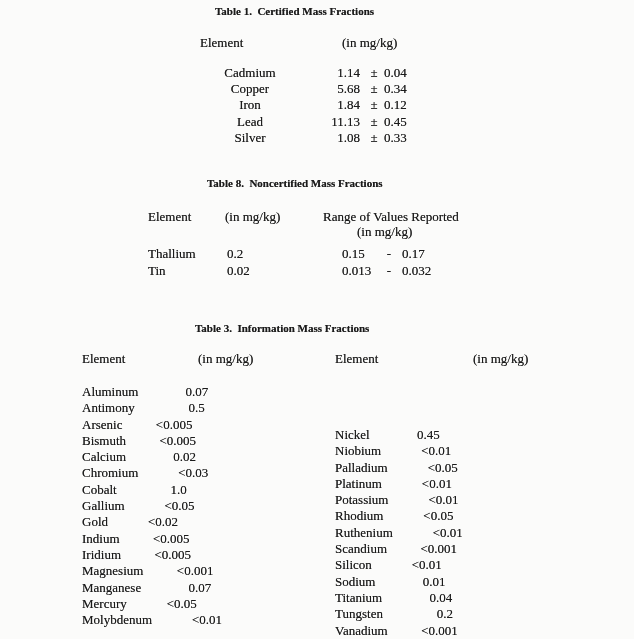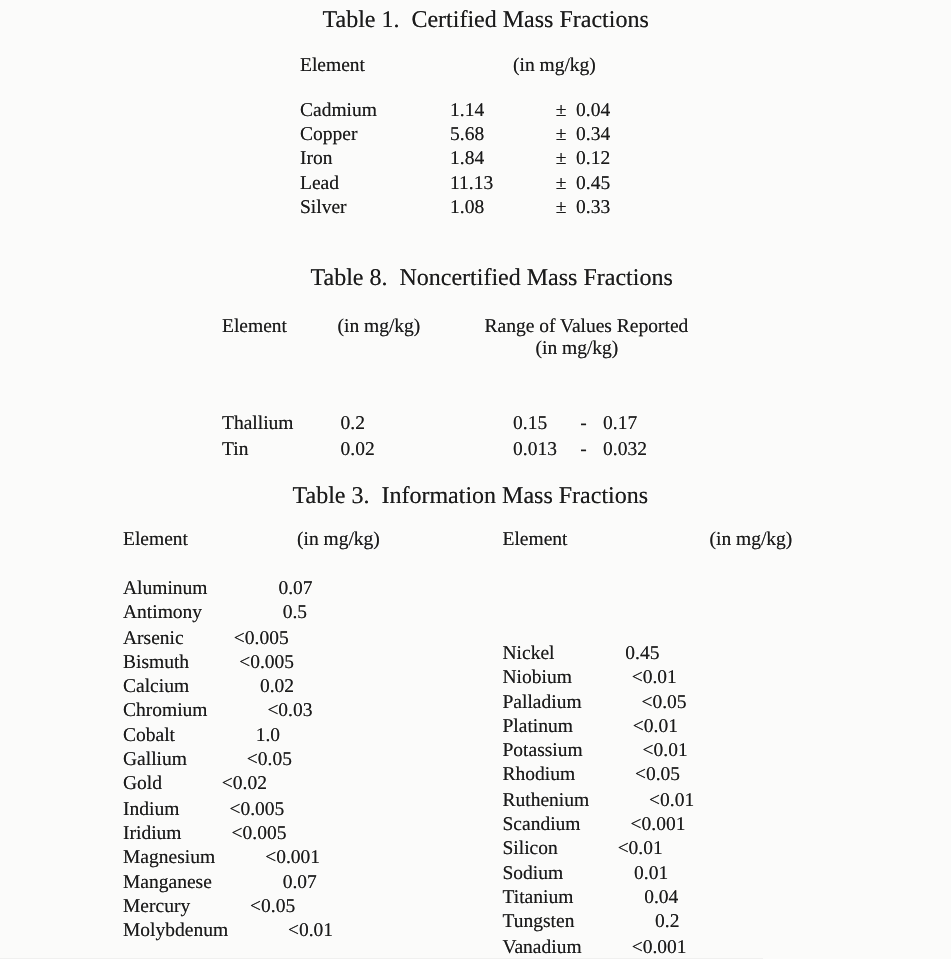--- a/index.html
+++ b/index.html
@@ -9,40 +9,40 @@
     height: 639px;
     margin: 0 auto;
     background: #fbfbfa;
     color: #1b1b1b;
     font-family: "Liberation Serif", "DejaVu Serif", serif;
     font-size: 13px;
     overflow: hidden;
     text-shadow: 0 0 0.35px rgba(20,20,20,0.65);
   }
   .abs { position: absolute; white-space: pre; }
-  .title { font-size: 16px; }
+  .title { font-size: 11px; font-weight: bold; }
 
   
   .t1-title  { left: 215px; top: 5px; }
   .t1-hdr-el { left: 200px; top: 35px; }
   .t1-hdr-un { left: 342px; top: 35px; }
   .t1-rows   { position: absolute; left: 200px; top: 65px; }
   .t1-row    { display: flex; height: 16.2px; line-height: 16.2px; }
-  .t1-el     { width: 100px; }
-  .t1-val    { width: 60px; text-align: left; }
+  .t1-el     { width: 100px; text-align: center; }
+  .t1-val    { width: 60px; text-align: right; }
   .t1-pm     { width: 14px; margin-left: 7px; text-align: center; }
   .t1-unc    { margin-left: 3px; }
 
   
   .t2-title   { left: 207px; top: 177px; }
   .t2-hdr-el  { left: 148px; top: 209px; }
   .t2-hdr-un  { left: 225px; top: 209px; }
   .t2-hdr-rg1 { left: 323px; top: 209px; }
   .t2-hdr-rg2 { left: 357px; top: 224px; }
-  .t2-rows    { position: absolute; left: 148px; top: 274px; }
+  .t2-rows    { position: absolute; left: 148px; top: 246px; }
   .t2-row     { display: flex; height: 16.5px; line-height: 16.5px; }
   .t2-el      { width: 79px; }
   .t2-val     { width: 50px; }
   .t2-min     { margin-left: 65px; width: 40px; }
   .t2-dash    { width: 14px; text-align: center; }
   .t2-max     { margin-left: 6px; }
 
   
   .t3-title     { left: 195px; top: 322px; }
   .t3-hdr-el-l  { left: 82px;  top: 351px; }

